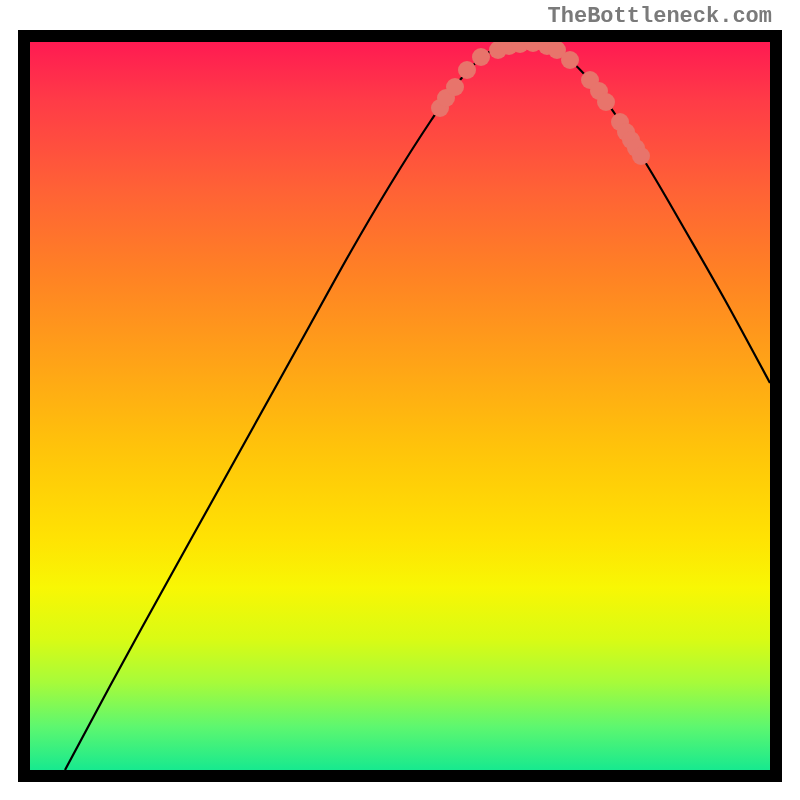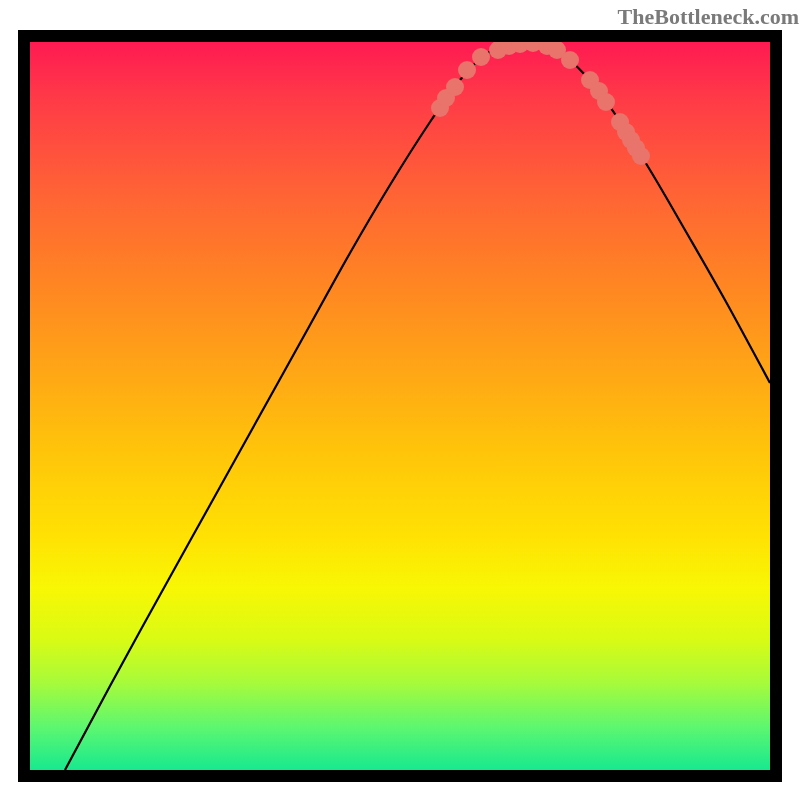--- a/index.html
+++ b/index.html
@@ -8,22 +8,22 @@
     background: #fff;
   }
   .container {
     width: 800px;
     height: 800px;
     position: relative;
   }
   .watermark {
     position: absolute;
     top: 4px;
-    right: 1px;
-    font-family: Liberation Serif, serif;
+    right: 28px;
+    font-family: Liberation Mono, monospace;
     font-size: 22px;
     font-weight: bold;
     color: #7a7a7a;
     z-index: 10;
   }
   .plot-frame {
     position: absolute;
     left: 18px;
     top: 30px;
     width: 764px;

